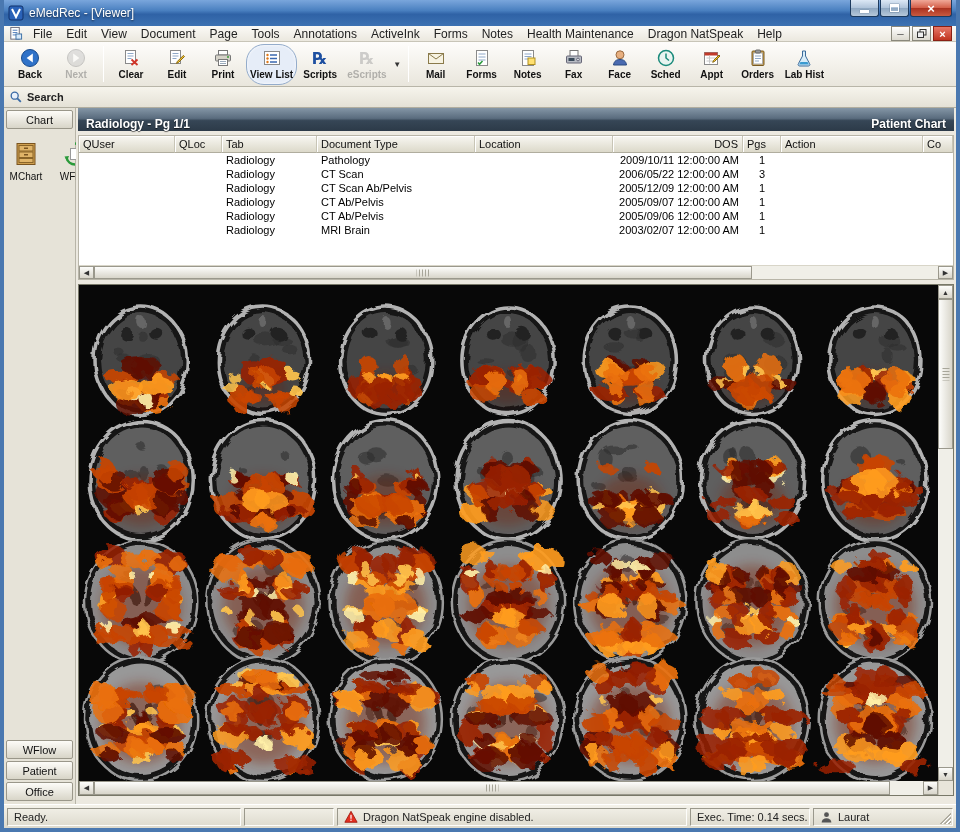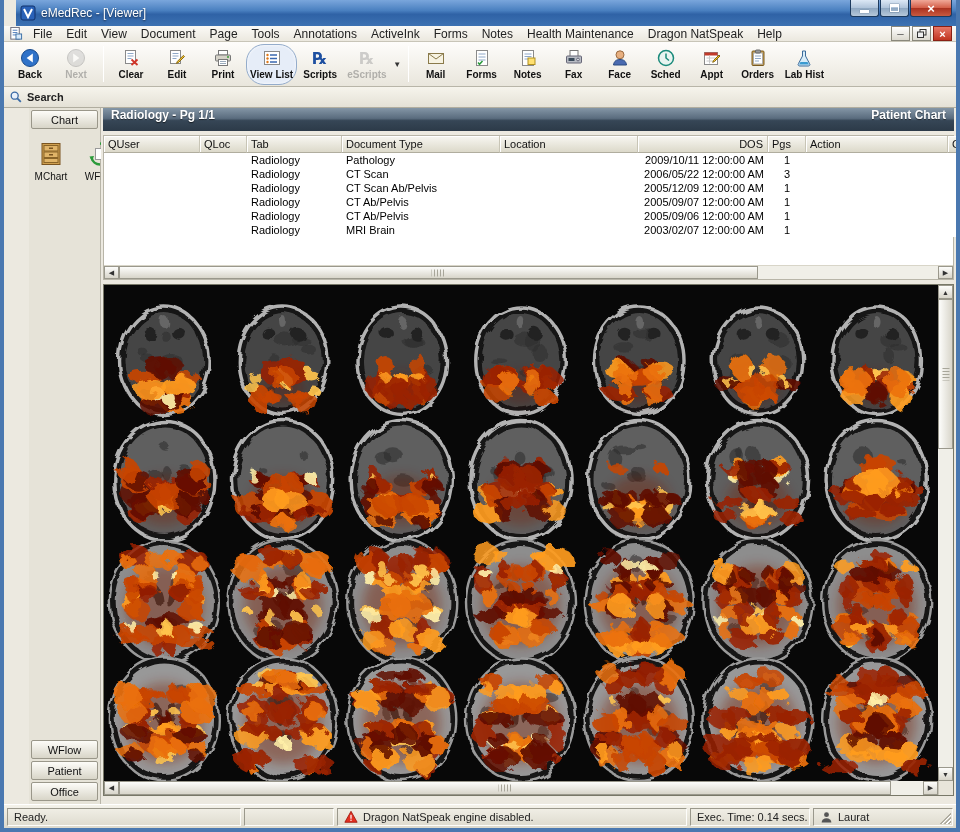--- a/index.html
+++ b/index.html
@@ -1,20 +1,20 @@
 <!DOCTYPE html>
 <html><head>
 <meta charset="utf-8">
 <style>
   html,body{margin:0;padding:0;background:#c8c8c8;}
   *{box-sizing:border-box;}
   .window{position:relative;width:960px;height:832px;border-left:4px solid #4a78b0;border-right:4px solid #4a78b0;border-bottom:4px solid #4a78b0;background:#ece9e0;display:flex;flex-direction:column;font-family:"Liberation Sans",sans-serif;overflow:hidden;}
 
   
-  .titlebar{height:26px;flex:none;background:linear-gradient(180deg,#7aa6dc 0%,#4a80c0 40%,#2f62a6 55%,#3d72b2 100%);display:flex;align-items:flex-start;padding:0 4px;margin-left:12px;}
+  .titlebar{height:26px;flex:none;background:linear-gradient(180deg,#7aa6dc 0%,#4a80c0 40%,#2f62a6 55%,#3d72b2 100%);display:flex;align-items:flex-start;padding:0 4px;}
   .titlebar .tleft{display:flex;align-items:center;gap:5px;height:26px;}
   .title{color:#fff;font-size:12px;text-shadow:0 1px 2px rgba(0,0,0,.6);}
   .win-controls{margin-left:auto;display:flex;gap:1px;}
   .wc{height:17px;border:1px solid #1c3a5e;border-top:none;border-radius:0 0 3px 3px;background:linear-gradient(#dce8f5,#b0c4da 48%,#8fa8c2 52%,#b6c8da);display:flex;align-items:center;justify-content:center;color:#16304e;}
   .wc.min,.wc.max{width:29px;}
   .wc.close{width:42px;background:linear-gradient(#f0a898,#d4604a 48%,#ab3220 52%,#c85a40);color:#fff;font-weight:bold;font-size:13px;}
   .g-min{width:9px;height:3px;background:#fff;box-shadow:0 0 1px #16304e;margin-top:7px;}
   .g-max{width:9px;height:8px;border:1px solid #fff;border-top:3px solid #fff;box-shadow:0 0 1px #16304e;}
 
   
@@ -34,33 +34,33 @@
   .tb-sep{width:1px;height:36px;background:#c2bfb2;border-right:1px solid #fff;margin:0 4px;flex:none;}
   .tb-drop{width:13px;height:41px;display:flex;align-items:center;justify-content:center;font-size:8px;color:#333;}
 
   
   .searchbar{height:21px;flex:none;background:linear-gradient(#f6f4ec,#e4e1d6);border-bottom:1px solid #b0ad9f;display:flex;align-items:center;padding:0 5px;gap:6px;font-size:11px;color:#222;}
   .search-btn{display:flex;align-items:center;gap:4px;}
   .patient-box{height:17px;width:560px;background:#eef1f6;border:1px solid;border-color:#8a887c #fdfdfb #fdfdfb #8a887c;display:flex;align-items:center;gap:16px;padding:0 7px;color:#1f35b5;font-weight:bold;font-size:11px;white-space:nowrap;overflow:hidden;}
   .pf{display:flex;gap:4px;}
 
   
-  .body{flex:1;display:flex;min-height:0;margin-left:25px;}
+  .body{flex:1;display:flex;min-height:0;}
   .sidebar{width:72px;flex:none;background:#e6e3d8;border-right:1px solid #b8b5a8;display:flex;flex-direction:column;padding:1px 2px 1px;}
   .side-tab{height:19px;flex:none;margin:1px 0;background:linear-gradient(#fdfcf8,#d8d5c8);border:1px solid #9a978a;border-radius:2px;display:flex;align-items:center;justify-content:center;font-size:11px;color:#111;}
   .side-items{display:flex;flex-direction:row;align-items:center;padding-top:7px;gap:9px;}
   .side-item{display:flex;flex-direction:column;align-items:center;gap:1px;width:100%;}
   .side-icon{width:40px;height:33px;display:flex;align-items:center;justify-content:center;border:1px solid transparent;border-radius:4px;}
   .side-item.selected .side-icon{background:#ffedb0;border-color:#e0a030;}
   .side-label{font-size:10px;color:#111;}
   .side-spacer{flex:1;}
   .side-bottom{display:flex;flex-direction:column;padding-bottom:1px;}
 
   .main{flex:1;display:flex;flex-direction:column;min-width:0;padding:0 2px;background:#ece9e0;}
-  .content-header{height:23px;flex:none;background:linear-gradient(#8496a6,#5a6c7e 45%,#364656 55%,#2c3a48);color:#fff;font-weight:bold;font-size:12px;display:flex;align-items:flex-start;justify-content:space-between;padding:0 8px;text-shadow:0 1px 1px rgba(0,0,0,.6);}
+  .content-header{height:23px;flex:none;background:linear-gradient(#8496a6,#5a6c7e 45%,#364656 55%,#2c3a48);color:#fff;font-weight:bold;font-size:12px;display:flex;align-items:flex-end;justify-content:space-between;padding:0 8px;text-shadow:0 1px 1px rgba(0,0,0,.6);}
 
   .table-zone{margin-top:4px;flex:none;background:#fff;border:1px solid #b8b5a8;}
   .grid-table{display:grid;grid-template-columns:96px 47px 95px 158px 138px 130px 38px 142px 1fr;font-size:11px;}
   .gt-row{display:contents;}
   .gt-head{background:linear-gradient(#f8f7f2,#dcd9ca);border-bottom:1px solid #b0ad9e;border-right:1px solid #c8c5b6;box-shadow:inset 1px 1px 0 #fff;padding:2px 4px 0;height:17px;color:#111;white-space:nowrap;overflow:hidden;}
   .gt-head.dos{text-align:right;}
   .gt-cell{padding:1px 4px 0;height:14px;white-space:nowrap;overflow:hidden;color:#000;background:#fff;}
   .gt-cell.dos{text-align:right;}
   .gt-cell.pgs{text-align:center;}
   .table-filler{height:28px;background:#fff;}

